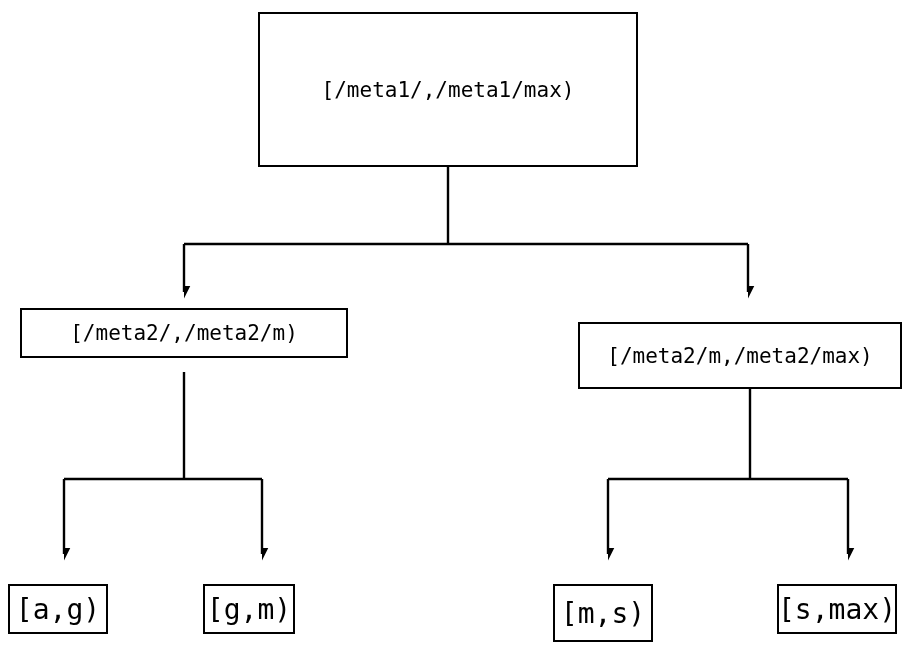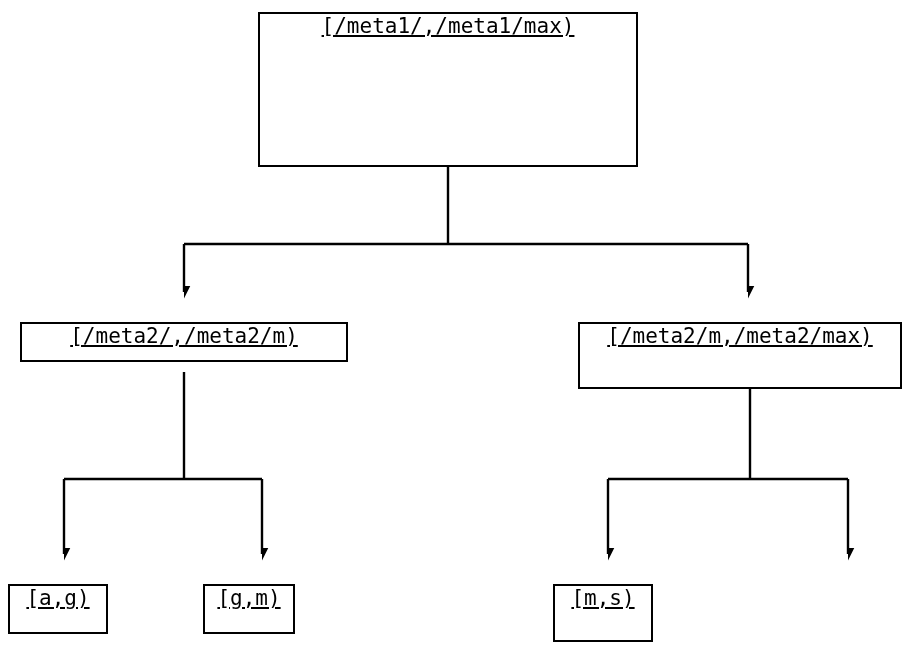--- a/index.html
+++ b/index.html
@@ -22,35 +22,34 @@
     top: 0;
     width: 912px;
     height: 652px;
   }
   .node {
     position: absolute;
     box-sizing: border-box;
     background: #ffffff;
     border: 2px solid #000000;
     display: flex;
-    align-items: flex-start;
+    align-items: center;
     justify-content: center;
     color: #000000;
     z-index: 2;
-    text-decoration: underline;
   }
   .node-label {
     font-family: "DejaVu Sans Mono", "Liberation Mono", monospace;
     color: #000000;
     white-space: nowrap;
     letter-spacing: 0px;
   }
   .node-root .node-label   { font-size: 21px; }
   .node-mid  .node-label   { font-size: 21px; }
-  .node-leaf .node-label   { font-size: 21px; }
+  .node-leaf .node-label   { font-size: 28px; }
 </style>
 </head>
 <body>
 
 <div id="canvas">
 
   <svg id="edge-layer" viewBox="0 0 912 652" width="912" height="652" xmlns="http://www.w3.org/2000/svg">
     <defs>
       <marker id="arrow-down" markerWidth="14" markerHeight="14" refX="0" refY="6.5" orient="0" markerUnits="userSpaceOnUse">
         <path d="M -6.5 0 L 6.5 0 L 0 13 Z" fill="#000000"></path>
@@ -82,34 +81,37 @@
     </g>
     <g>
       <path d="M 848 479 L 848 554" stroke="#000000" stroke-width="2.4" fill="none" marker-end="url(#arrow-down)"></path>
     </g>
   </svg>
 
   <div class="node node-root" style="left: 258px; top: 12px; width: 380px; height: 155px;">
     <span class="node-label">[/meta1/,/meta1/max)</span>
   </div>
 
-  <div class="node node-mid" style="left: 20px; top: 322px; width: 328px; height: 40px;">
+  <div class="node node-mid" style="left: 20px; top: 308px; width: 328px; height: 50px;">
     <span class="node-label">[/meta2/,/meta2/m)</span>
   </div>
 
   <div class="node node-mid" style="left: 578px; top: 322px; width: 324px; height: 67px;">
     <span class="node-label">[/meta2/m,/meta2/max)</span>
   </div>
 
   <div class="node node-leaf" style="left: 8px; top: 584px; width: 100px; height: 50px;">
     <span class="node-label">[a,g)</span>
   </div>
 
   <div class="node node-leaf" style="left: 203px; top: 584px; width: 92px; height: 50px;">
     <span class="node-label">[g,m)</span>
   </div>
 
   <div class="node node-leaf" style="left: 553px; top: 584px; width: 100px; height: 58px;">
     <span class="node-label">[m,s)</span>
   </div>
 
+  <div class="node node-leaf" style="left: 777px; top: 584px; width: 120px; height: 50px;">
+    <span class="node-label">[s,max)</span>
+  </div>
 
 </div>
 
 </body></html>

